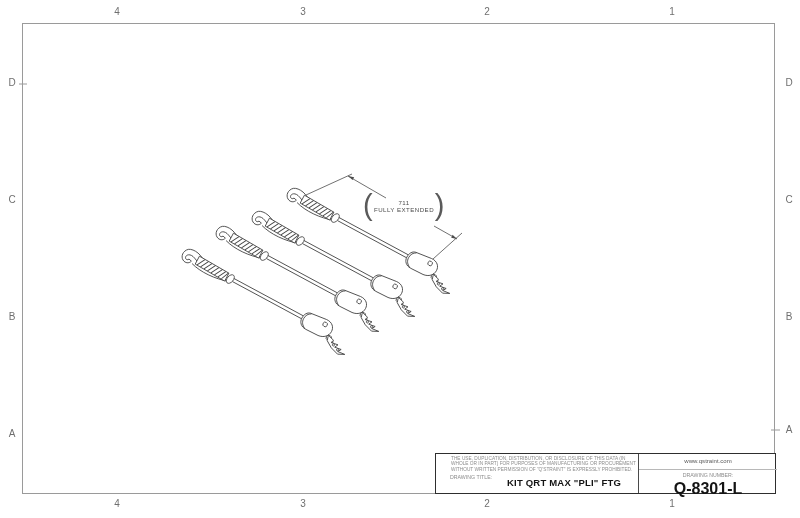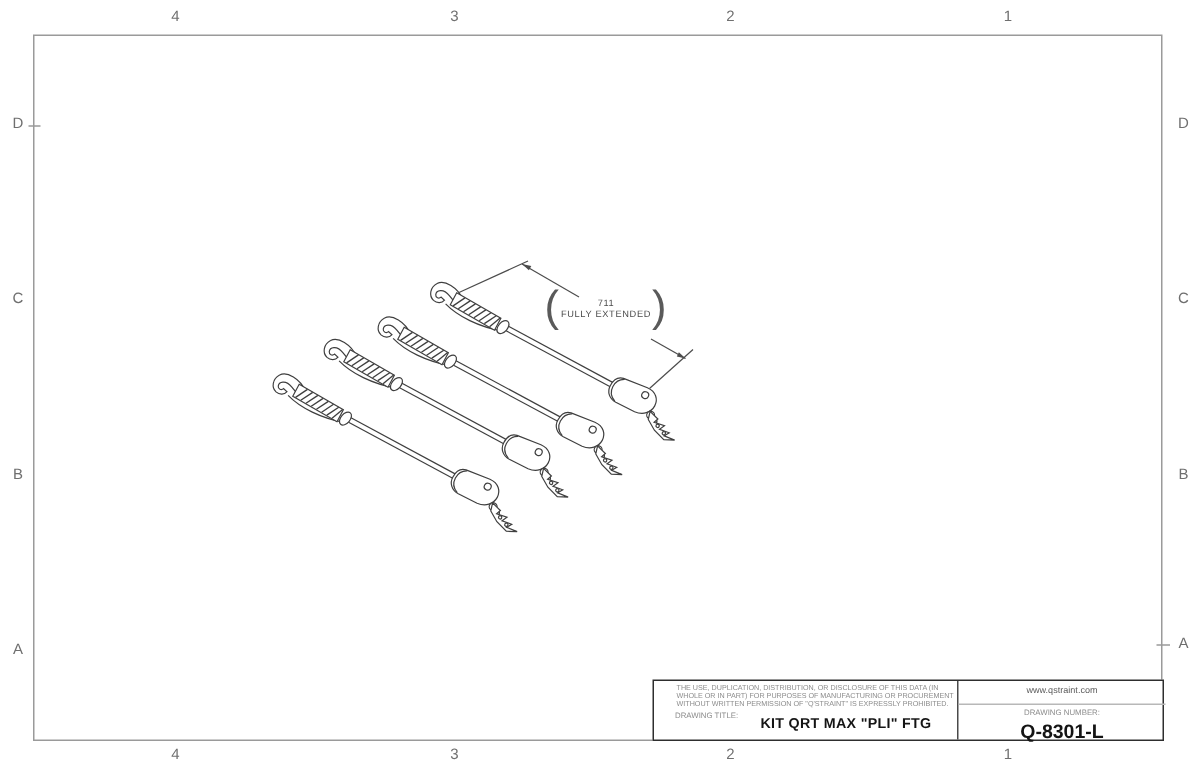--- a/index.html
+++ b/index.html
@@ -31,21 +31,21 @@
          color:#8c8c8c;font-size:9.2px;line-height:10px;white-space:nowrap;}
   .tb-title-label{position:absolute;left:14px;top:20px;transform:scale(0.55);transform-origin:0 0;
          color:#8c8c8c;font-size:9.5px;white-space:nowrap;}
   .tb-title{position:absolute;left:58px;top:23px;width:140px;text-align:center;
          font-size:9.5px;font-weight:bold;color:#141414;letter-spacing:0.2px;white-space:nowrap;}
   .tb-web{position:absolute;left:203px;top:3px;width:138px;text-align:center;
          transform:scale(0.55);transform-origin:center top;font-size:11px;color:#5a5a5a;white-space:nowrap;}
   .tb-num-label{position:absolute;left:203px;top:18px;width:138px;text-align:center;
          transform:scale(0.55);transform-origin:center top;font-size:9.5px;color:#8c8c8c;white-space:nowrap;}
   .tb-num{position:absolute;left:203px;top:26px;width:138px;text-align:center;
-         font-size:13px;font-weight:bold;color:#141414;white-space:nowrap;}
+         font-size:16px;font-weight:bold;color:#141414;white-space:nowrap;}
 </style>
 </head>
 <body>
 
 <div class="sheet">
 
   <div class="frame"></div>
 
   <span class="zone" style="left:109px;top:6px;">4</span>
   <span class="zone" style="left:295px;top:6px;">3</span>

